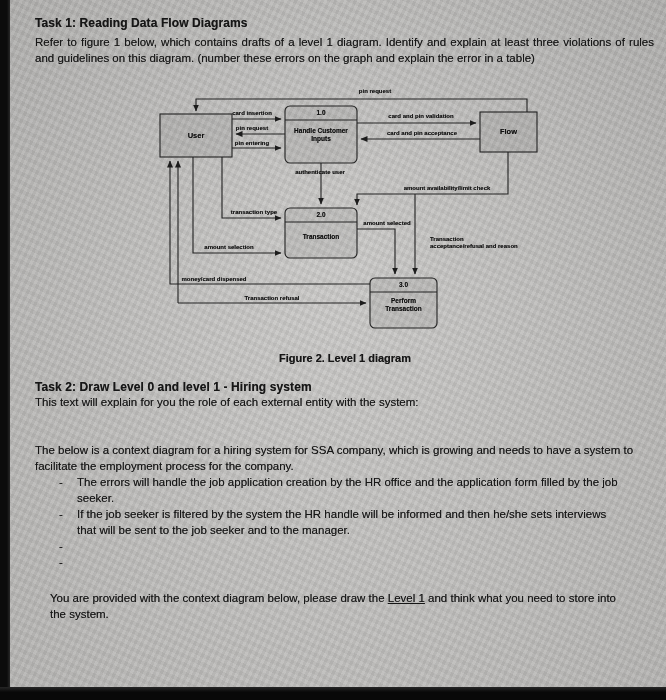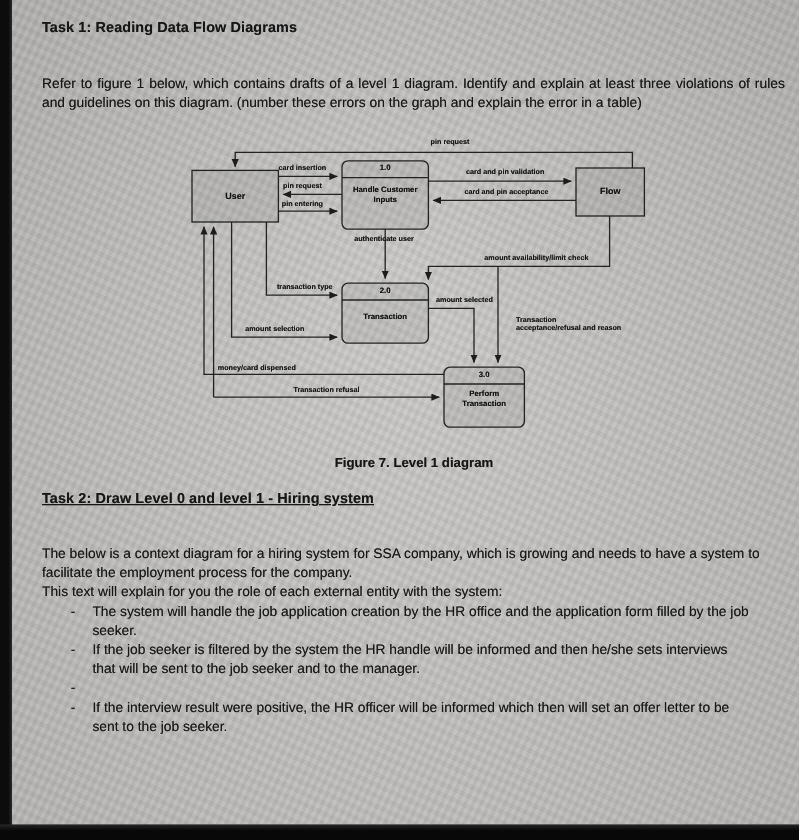--- a/index.html
+++ b/index.html
@@ -14,23 +14,23 @@
       repeating-linear-gradient(25deg, rgba(255,255,255,0.04) 0 4px, rgba(0,0,0,0.035) 4px 8px),
       linear-gradient(180deg, #bfbebc 0%, #c6c5c3 45%, #cbcac8 100%);
   }
   .edge-left  { position:absolute; left:0; top:0; width:10px; height:100%;
                 background:linear-gradient(90deg,#0c0c0c 70%, #2a2a2a); z-index:5; }
   .edge-bottom{ position:absolute; left:0; bottom:0; width:100%; height:13px;
                 background:linear-gradient(0deg,#080808 60%, #262626); z-index:5; }
   .content { position:absolute; left:35px; right:10px; top:16px; }
   .doc-text { text-shadow:0 0 0.5px rgba(15,15,15,0.55); }
   h1.task-heading { font-size:12px; font-weight:bold; letter-spacing:0.1px; }
-  p.body-para { font-size:11.5px; line-height:16px; margin-top:32px; text-align:justify; padding-right:2px; }
+  p.body-para { font-size:11.5px; line-height:16px; margin-top:4px; text-align:justify; padding-right:2px; }
   p.plain-para { font-size:11.5px; line-height:16px; }
-  .task2-heading { margin-top:16px;text-decoration:underline; }
+  .task2-heading { margin-top:16px; }
   .intro-block { margin-top:32px; }
   .bullets { margin-top:0; }
   .bullet { display:flex; font-size:11.5px; line-height:16px; padding-left:24px; padding-right:28px; }
   .bullet .dash { width:18px; flex:0 0 18px; }
   .bullet .btxt { flex:1; }
   .outro { margin-top:20px; padding-left:15px; padding-right:40px; font-size:11.5px; line-height:16px; }
   .outro .u { text-decoration:underline; }
   .fig-caption { margin-top:6px; text-align:center; font-size:11px; font-weight:bold;
                  width:400px; margin-left:110px; }
 
@@ -113,40 +113,40 @@
         <div class="dlabel" style="left:76px;  top:125px; width:56px;">transaction type</div>
         <div class="dlabel" style="left:46px;  top:160px; width:66px;">amount selection</div>
         <div class="dlabel" style="left:208px; top:136px; width:58px;">amount selected</div>
         <div class="dlabel" style="left:242px; top:101px; width:110px;">amount availability/limit check</div>
         <div class="dlabel" style="left:280px; top:152px; width:88px; text-align:left;">Transaction acceptance/refusal and reason</div>
         <div class="dlabel" style="left:18px;  top:192px; width:92px;">money/card dispensed</div>
         <div class="dlabel" style="left:82px;  top:211px; width:80px;">Transaction refusal</div>
       </div>
     </div>
 
-    <div class="fig-caption doc-text">Figure 7. Level 1 diagram</div>
+    <div class="fig-caption doc-text">Figure 2. Level 1 diagram</div>
 
     <h1 class="task-heading task2-heading">Task 2: Draw Level 0 and level 1 - Hiring system</h1>
 
+    <p class="plain-para">This text will explain for you the role of each external entity with the system:</p>
     <p class="plain-para intro-block">The below is a context diagram for a hiring system for SSA company, which is growing and needs to have a system to facilitate the employment process for the company.</p>
-    <p class="plain-para">This text will explain for you the role of each external entity with the system:</p>
 
     <div class="bullets">
       <div class="bullet">
         <span class="dash">-</span>
-        <span class="btxt">The system will handle the job application creation by the HR office and the application form filled by the job seeker.</span>
+        <span class="btxt">The errors will handle the job application creation by the HR office and the application form filled by the job seeker.</span>
       </div>
       <div class="bullet">
         <span class="dash">-</span>
         <span class="btxt">If the job seeker is filtered by the system the HR handle will be informed and then he/she sets interviews that will be sent to the job seeker and to the manager.</span>
       </div>
       <div class="bullet">
         <span class="dash">-</span>
       </div>
       <div class="bullet">
         <span class="dash">-</span>
-        <span class="btxt">If the interview result were positive, the HR officer will be informed which then will set an offer letter to be sent to the job seeker.</span>
       </div>
     </div>
 
+    <p class="outro"><span>You are provided with the context diagram below, please draw the </span><span class="u">Level 1</span><span> and think what you need to store into the system.</span></p>
 
   </div>
 </div>
 
 </body></html>

